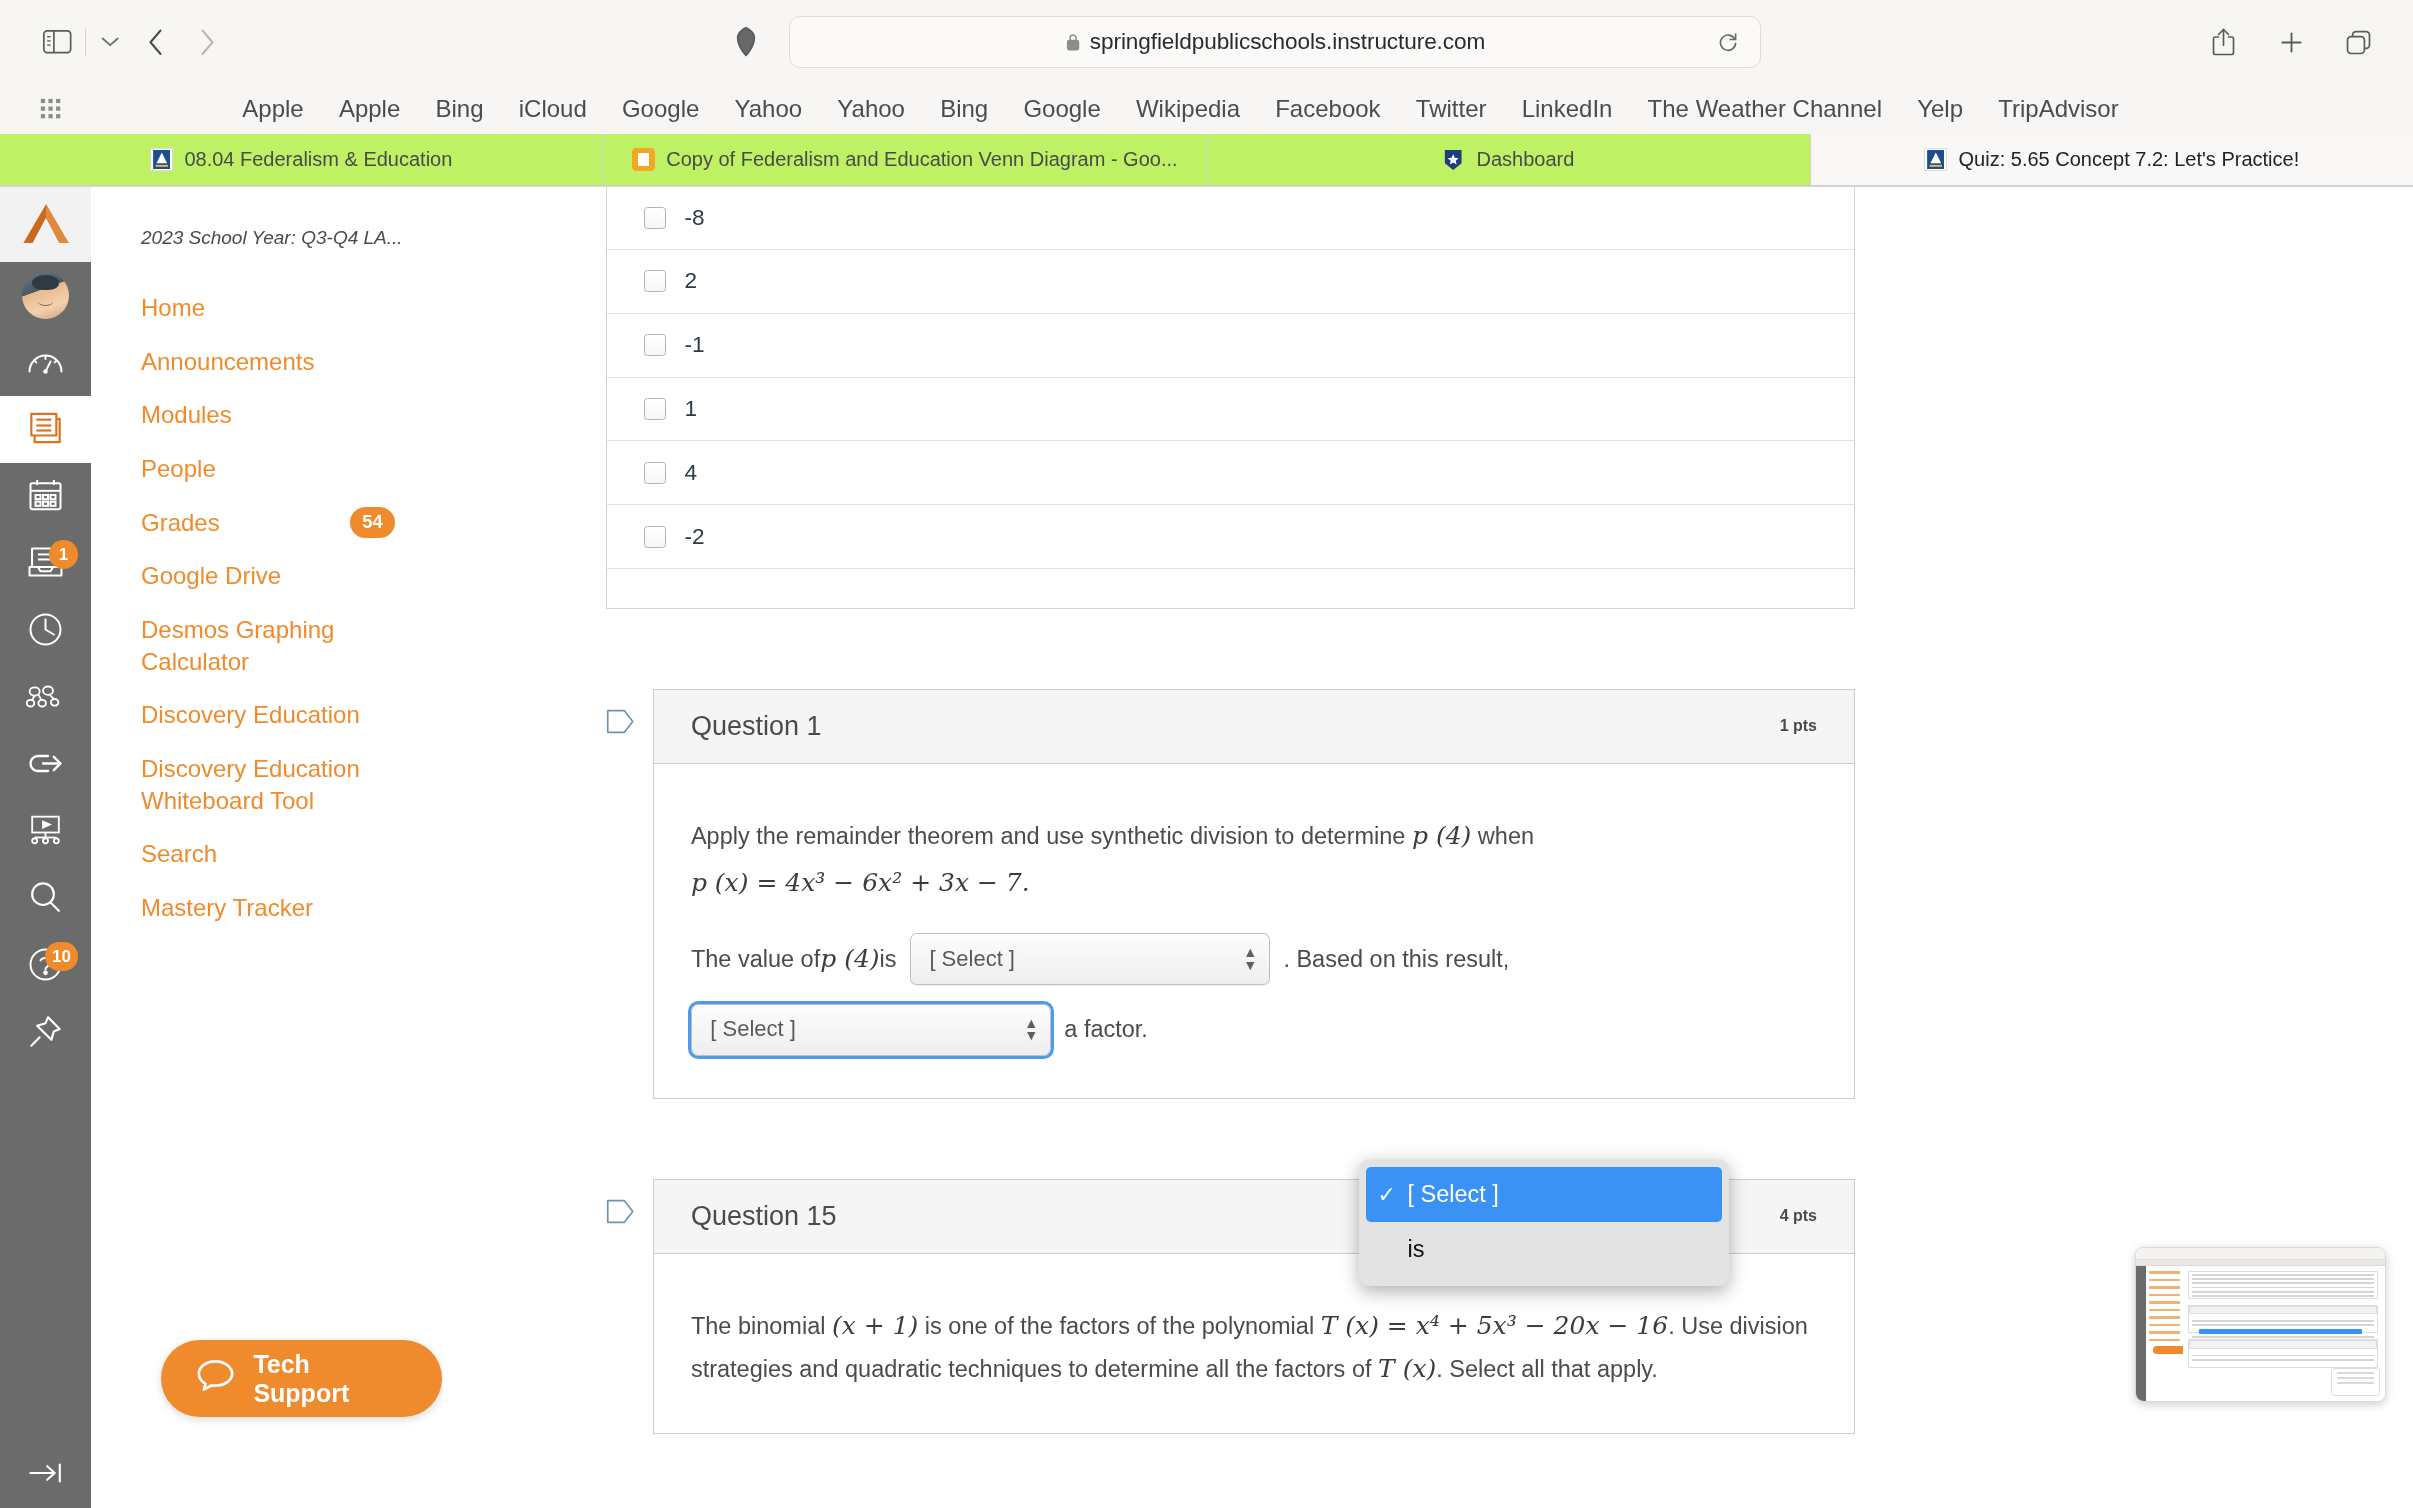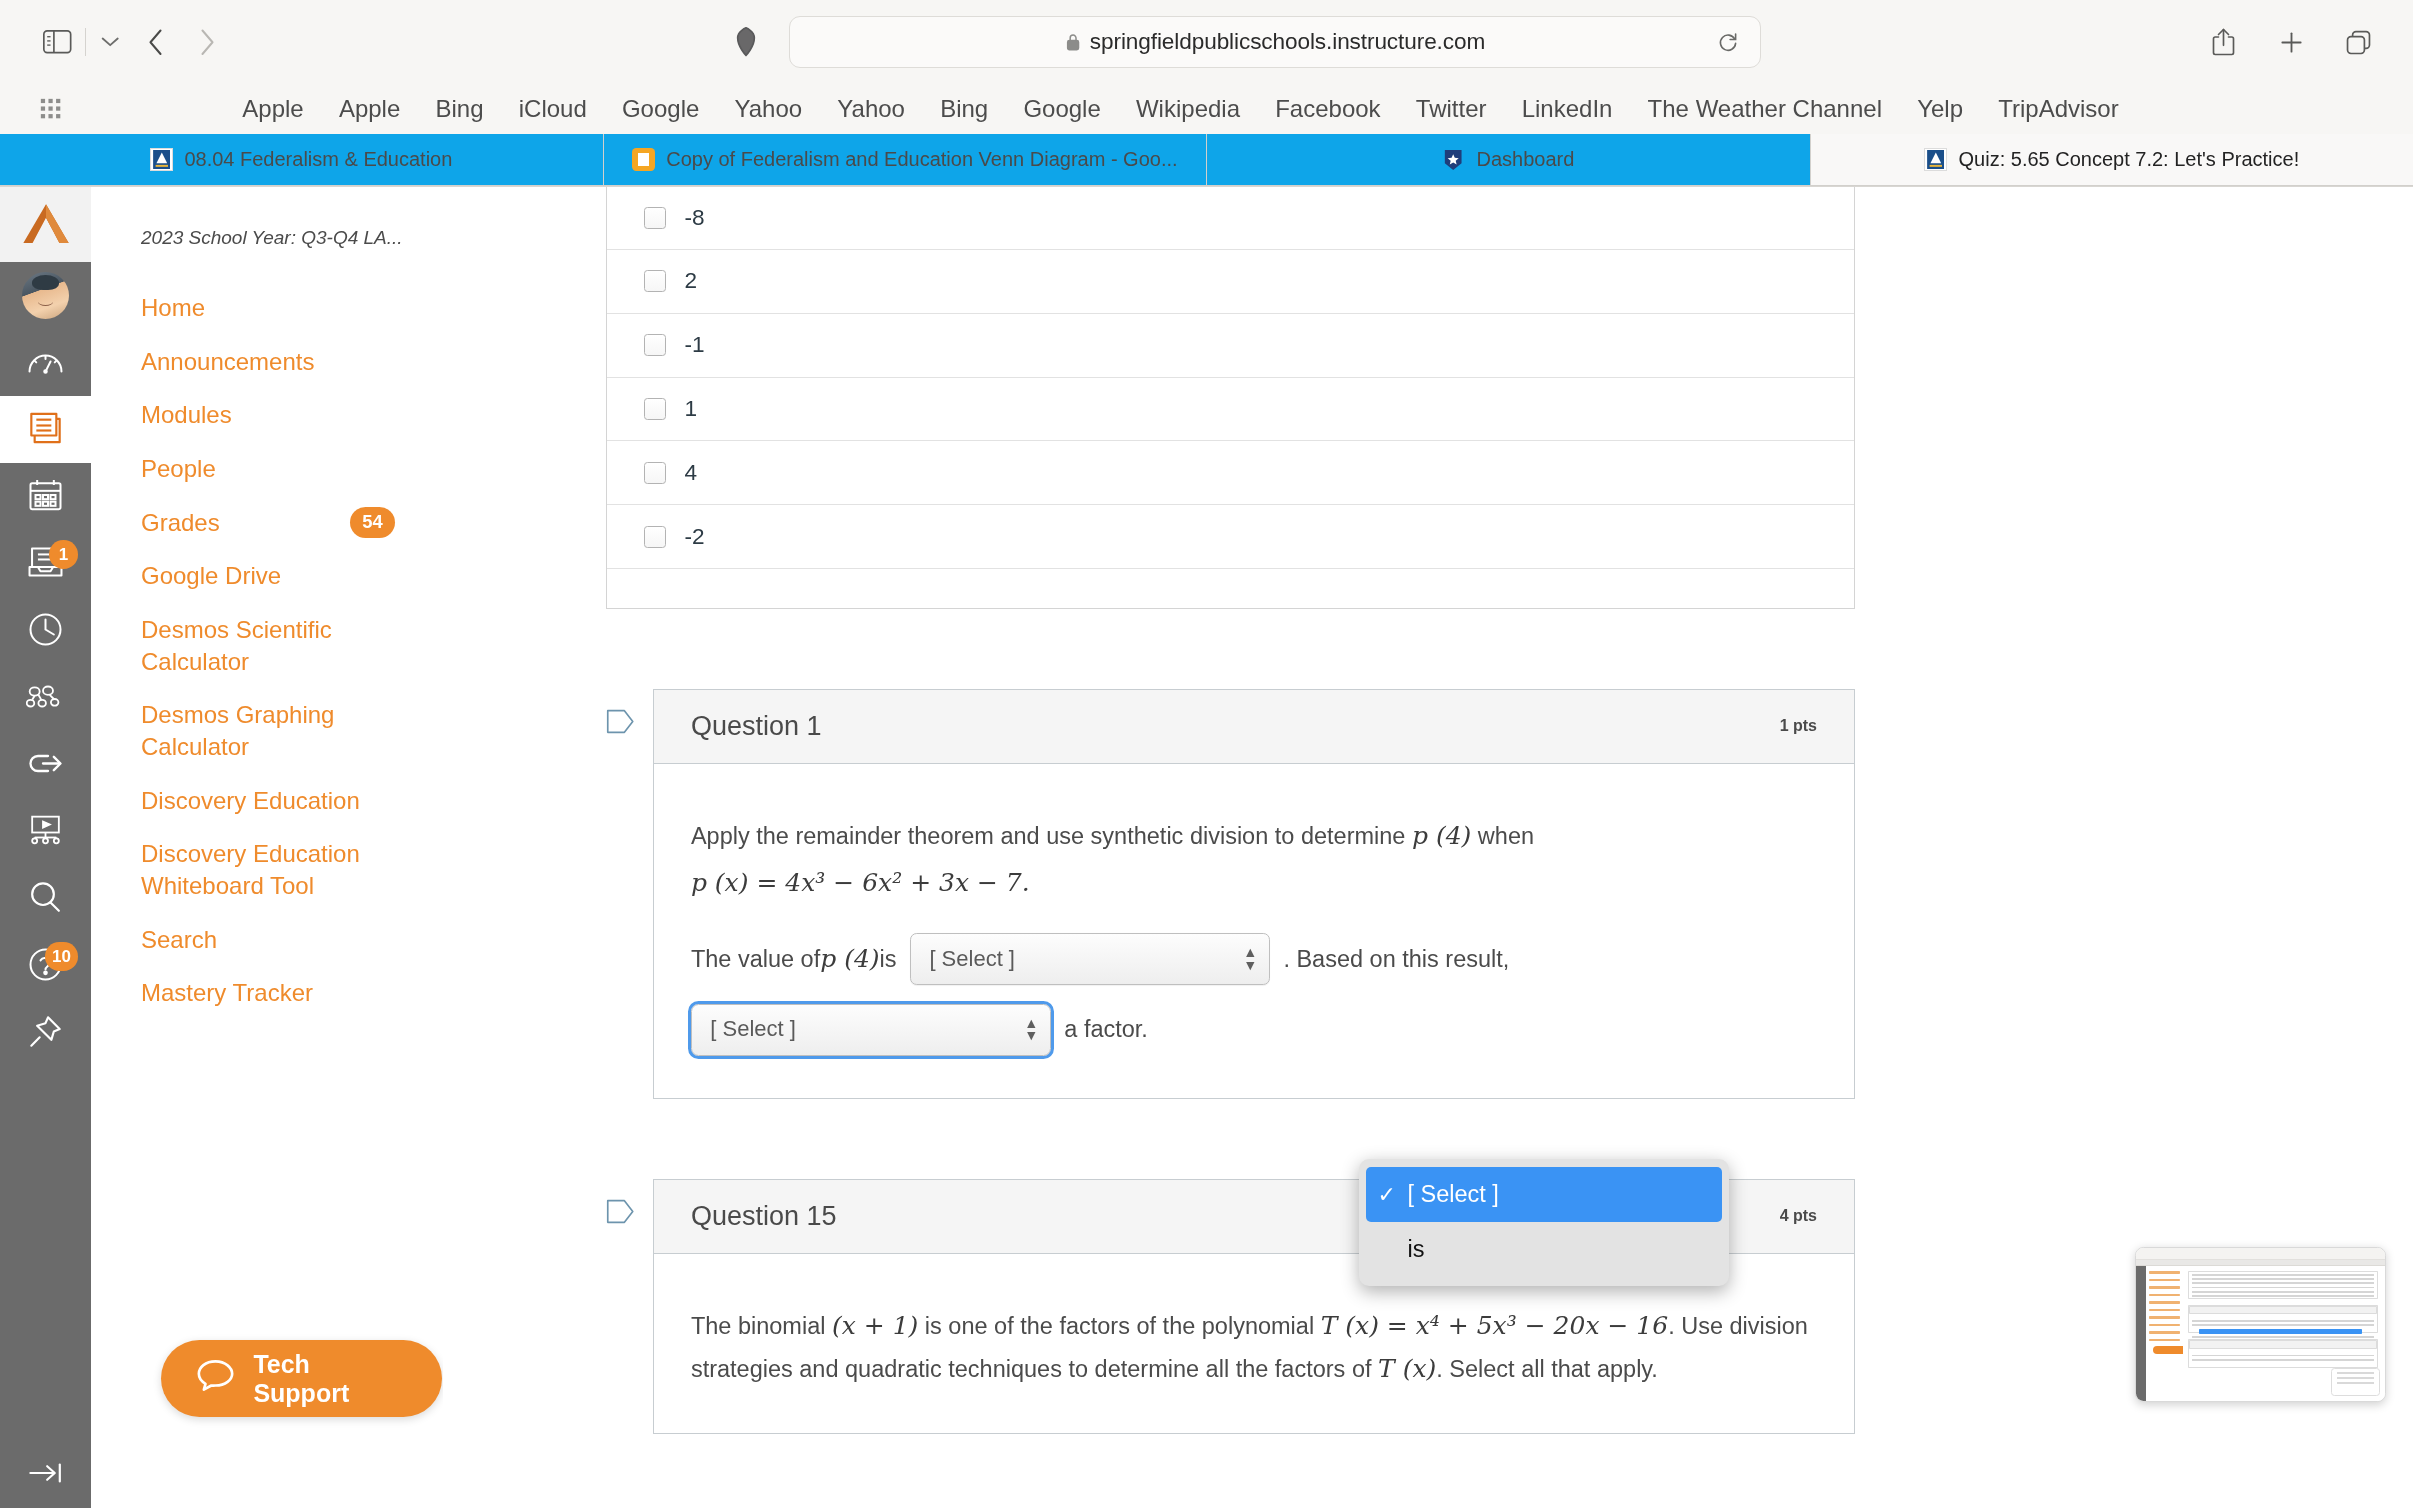--- a/index.html
+++ b/index.html
@@ -99,21 +99,21 @@
     color: #4c4c4c;
     padding: 5px 17.6px;
     white-space: nowrap;
     border-radius: 5px;
   }
 
   
   .tab-bar {
     height: 52px;
     display: flex;
-    background: #0ea5e9;
+    background: #bef264;
     border-bottom: 0.8px solid #d2d0cc;
   }
   .tab {
     flex: 1;
     display: flex;
     align-items: center;
     justify-content: center;
     gap: 11.7px;
     border-right: 0.8px solid #d2d0cc;
     position: relative;
@@ -778,23 +778,20 @@
     </a>
     <a class="course-link">
       <span class="cl-label">People</span>
     </a>
     <a class="course-link">
       <span class="cl-label">Grades</span>
       <span class="nav-badge">54</span>
     </a>
     <a class="course-link">
       <span class="cl-label">Google Drive</span>
-    </a>
-    <a class="course-link">
-      <span class="cl-label">Desmos Scientific Calculator</span>
     </a>
     <a class="course-link">
       <span class="cl-label">Desmos Graphing Calculator</span>
     </a>
     <a class="course-link">
       <span class="cl-label">Discovery Education</span>
     </a>
     <a class="course-link">
       <span class="cl-label">Discovery Education Whiteboard Tool</span>
     </a>

